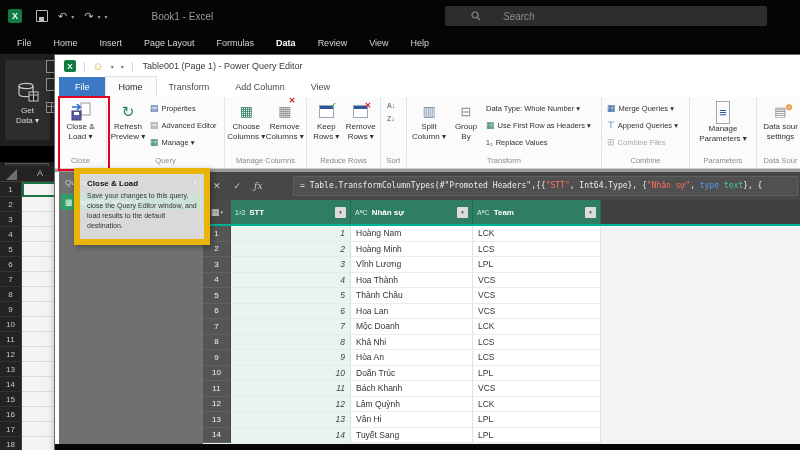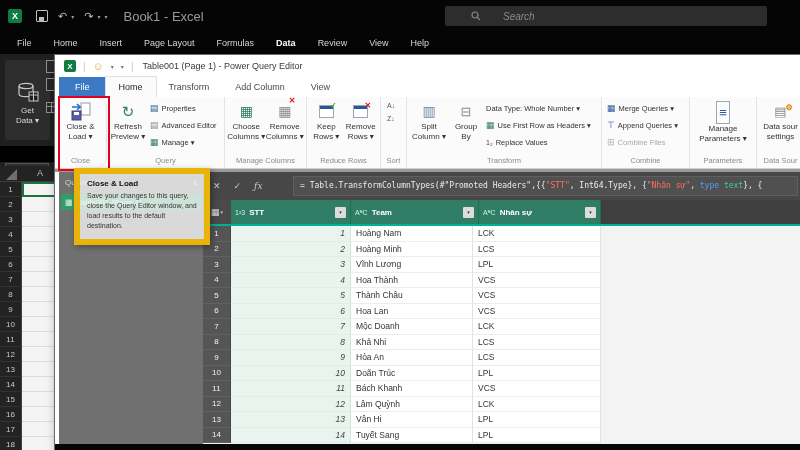--- a/index.html
+++ b/index.html
@@ -9,21 +9,21 @@
   
   .xl-titlebar{position:absolute;left:0;top:0;width:800px;height:32px;background:#050505;
                display:flex;align-items:center;}
   .xl-logo{width:14px;height:14px;background:#107c41;border-radius:2px;color:#fff;font-size:9px;
            font-weight:bold;display:flex;align-items:center;justify-content:center;margin-left:8px;}
   .qat{display:flex;align-items:center;gap:10px;margin-left:14px;color:#bdbdbd;}
   .qat .floppy{width:10px;height:10px;border:1px solid #bdbdbd;border-radius:1px;position:relative;}
   .qat .floppy:after{content:"";position:absolute;left:2px;bottom:0;width:5px;height:4px;background:#bdbdbd;}
   .qat .g{font-size:11px;line-height:10px;}
   .qat .c{font-size:6px;color:#9a9a9a;margin-left:-6px;}
-  .xl-title{color:#9a9a9a;font-size:13px;margin-left:16px;}
+  .xl-title{color:#9a9a9a;font-size:10px;margin-left:44px;}
   .xl-search{position:absolute;left:445px;top:6px;width:322px;height:20px;background:#2d2d2d;
              border-radius:2px;display:flex;align-items:center;gap:8px;padding-left:24px;box-sizing:border-box;}
   .xl-search svg{position:absolute;left:26px;top:5px;}
   .xl-search span{color:#8b8b8b;font-size:10px;margin-left:34px;font-style:italic;}
   .xl-menubar{position:absolute;left:0;top:32px;width:800px;height:22px;background:#050505;
               display:flex;align-items:center;padding-left:6px;}
   .xl-mtab{color:#d6d6d6;font-size:9px;padding:0 11px;cursor:default;}
   .xl-mtab.active{color:#fff;font-weight:bold;}
   .xl-ribbonstrip{position:absolute;left:0;top:54px;width:58px;height:92px;background:#1f1f1f;}
   .getdata{position:absolute;left:5px;top:6px;width:45px;height:80px;background:#2d2d2d;border-radius:3px;
@@ -484,30 +484,30 @@
         <div class="g-corner">
           <span>▦</span>
           <span class="cc">▾</span>
         </div>
         <div style="display:flex;">
             <div class="g-col c0">
               <span class="g-type">1²3</span>
               <span class="g-name">STT</span>
               <span class="g-dd">▾</span>
             </div>
+            <div class="g-col c1">
+              <span class="g-type">AᴮC</span>
+              <span class="g-name">Nhân sự</span>
+              <span class="g-dd">▾</span>
+            </div>
             <div class="g-col c2">
               <span class="g-type">AᴮC</span>
               <span class="g-name">Team</span>
               <span class="g-dd">▾</span>
             </div>
-            <div class="g-col c1">
-              <span class="g-type">AᴮC</span>
-              <span class="g-name">Nhân sự</span>
-              <span class="g-dd">▾</span>
-            </div>
           </div>
         <div class="g-head-fill"></div>
       </div>
       <div class="teal"></div>
       <div class="g-rows">
           <div class="g-row">
             <span class="g-rn">1</span>
             <span class="g-c stt">1</span>
             <span class="g-c nm">Hoàng Nam</span>
             <span class="g-c tm">LCK</span>

